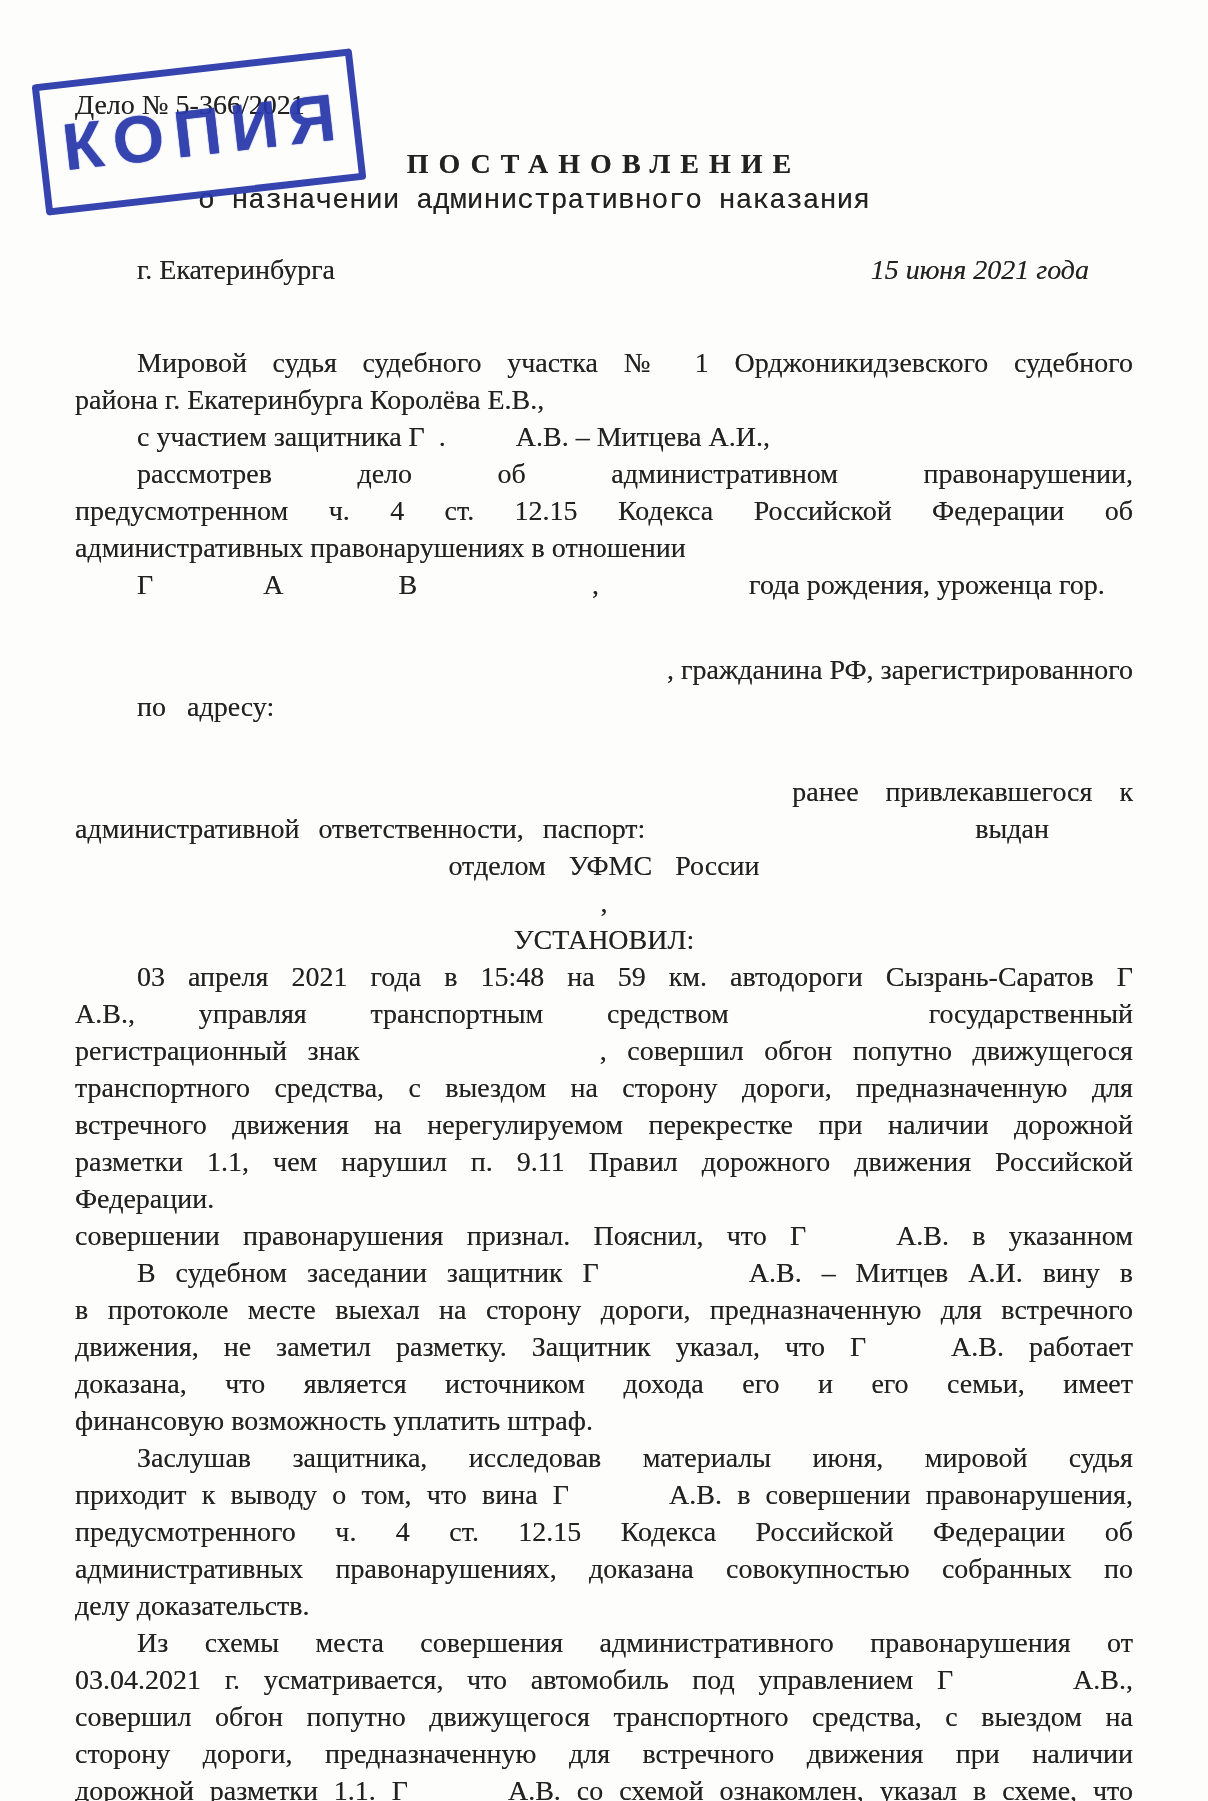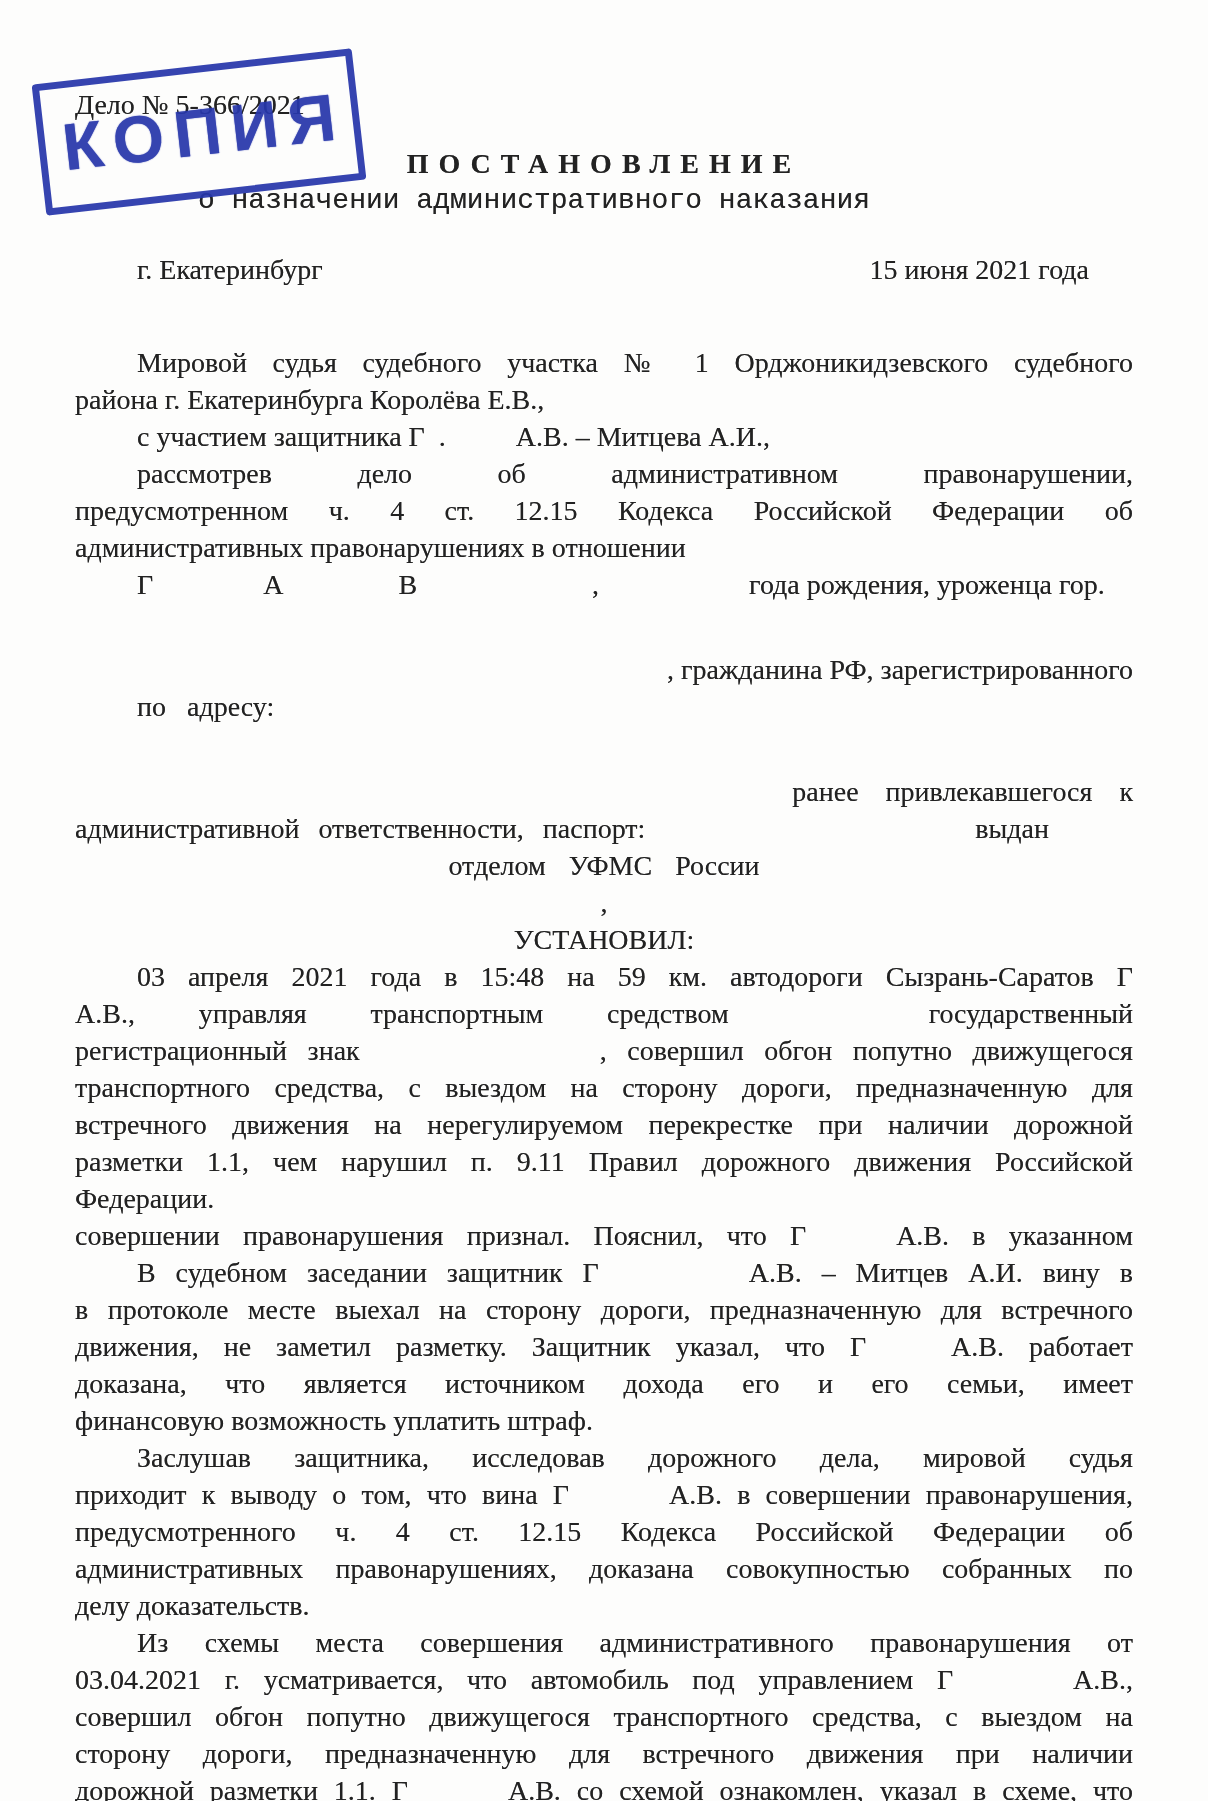--- a/index.html
+++ b/index.html
@@ -54,21 +54,21 @@
     text-align:center;
     margin-right:140px;
     font-family:Liberation Mono, monospace;
   }
   .place-date-row{
     margin-top:32px;
     line-height:37px;font-size:28px;
     display:flex;justify-content:space-between;
   }
   .place-date-row .city{padding-left:62px;}
-  .place-date-row .date{padding-right:44px;}
+  .place-date-row .date{padding-right:44px;font-style:italic;}
   
   .doc-body{margin-top:56px;font-size:28px;}
   .line{
     line-height:37px;
     min-height:37px;
     text-align:left;
   }
   .line.justify{text-align:justify;text-align-last:justify;}
   .line.right{text-align:right;margin-top:48px;}
   .line.center{text-align:center;}
@@ -84,21 +84,21 @@
     <span>КОПИЯ</span>
   </div>
 
   <div class="case-number">Дело № 5-366/2021</div>
 
   <h1 class="title">ПОСТАНОВЛЕНИЕ</h1>
 
   <div class="subtitle">о назначении административного наказания</div>
 
   <div class="place-date-row">
-    <span class="city">г. Екатеринбург</span>
+    <span class="city">г. Екатеринбурга</span>
     <span class="date">15 июня 2021 года</span>
   </div>
 
   <div class="doc-body" id="doc-body">
       <div class="line justify indent"><span class="seg">Мировой судья судебного участка № 1 Орджоникидзевского судебного</span></div>
       <div class="line left"><span class="seg">района г. Екатеринбурга Королёва Е.В.,</span></div>
       <div class="line left indent"><span class="seg">с участием защитника Г</span><span class="gap" style="width: 14px;"></span><span class="seg">.</span><span class="gap" style="width: 70px;"></span><span class="seg">А.В. – Митцева А.И.,</span></div>
       <div class="line justify indent"><span class="seg">рассмотрев дело об административном правонарушении,</span></div>
       <div class="line justify"><span class="seg">предусмотренном ч. 4 ст. 12.15 Кодекса Российской Федерации об</span></div>
       <div class="line left"><span class="seg">административных правонарушениях в отношении</span></div>
@@ -116,21 +116,21 @@
       <div class="line justify"><span class="seg">транспортного средства, с выездом на сторону дороги, предназначенную для</span></div>
       <div class="line justify"><span class="seg">встречного движения на нерегулируемом перекрестке при наличии дорожной</span></div>
       <div class="line justify"><span class="seg">разметки 1.1, чем нарушил п. 9.11  Правил дорожного движения Российской</span></div>
       <div class="line left"><span class="seg">Федерации.</span></div>
       <div class="line justify"><span class="seg">совершении правонарушения признал. Пояснил, что Г</span><span class="gap" style="width: 90px;"></span><span class="seg">А.В. в указанном</span></div>
       <div class="line justify indent"><span class="seg">В судебном заседании защитник Г</span><span class="gap" style="width: 150px;"></span><span class="seg">А.В. – Митцев А.И. вину в</span></div>
       <div class="line justify"><span class="seg">в протоколе месте выехал на сторону дороги, предназначенную для встречного</span></div>
       <div class="line justify"><span class="seg">движения, не заметил разметку. Защитник указал, что Г</span><span class="gap" style="width: 85px;"></span><span class="seg">А.В. работает</span></div>
       <div class="line justify"><span class="seg">доказана, что является источником дохода его и его семьи, имеет</span></div>
       <div class="line left"><span class="seg">финансовую возможность уплатить штраф.</span></div>
-      <div class="line justify indent"><span class="seg">Заслушав защитника, исследовав дорожного дела, мировой судья</span></div>
+      <div class="line justify indent"><span class="seg">Заслушав защитника, исследовав материалы июня, мировой судья</span></div>
       <div class="line justify"><span class="seg">приходит к выводу о том, что вина Г</span><span class="gap" style="width: 100px;"></span><span class="seg">А.В. в совершении правонарушения,</span></div>
       <div class="line justify"><span class="seg">предусмотренного ч. 4 ст. 12.15 Кодекса Российской Федерации об</span></div>
       <div class="line justify"><span class="seg">административных правонарушениях, доказана совокупностью собранных по</span></div>
       <div class="line left"><span class="seg">делу доказательств.</span></div>
       <div class="line justify indent"><span class="seg">Из схемы места совершения административного правонарушения от</span></div>
       <div class="line justify"><span class="seg">03.04.2021 г. усматривается, что автомобиль под управлением Г</span><span class="gap" style="width: 120px;"></span><span class="seg">А.В.,</span></div>
       <div class="line justify"><span class="seg">совершил обгон попутно движущегося транспортного средства, с выездом на</span></div>
       <div class="line justify"><span class="seg">сторону дороги, предназначенную для встречного движения при наличии</span></div>
       <div class="line justify"><span class="seg">дорожной разметки 1.1. Г</span><span class="gap" style="width: 100px;"></span><span class="seg">А.В. со схемой ознакомлен, указал в схеме, что</span></div>
       <div class="line left"><span class="seg">не согласен.</span></div>

